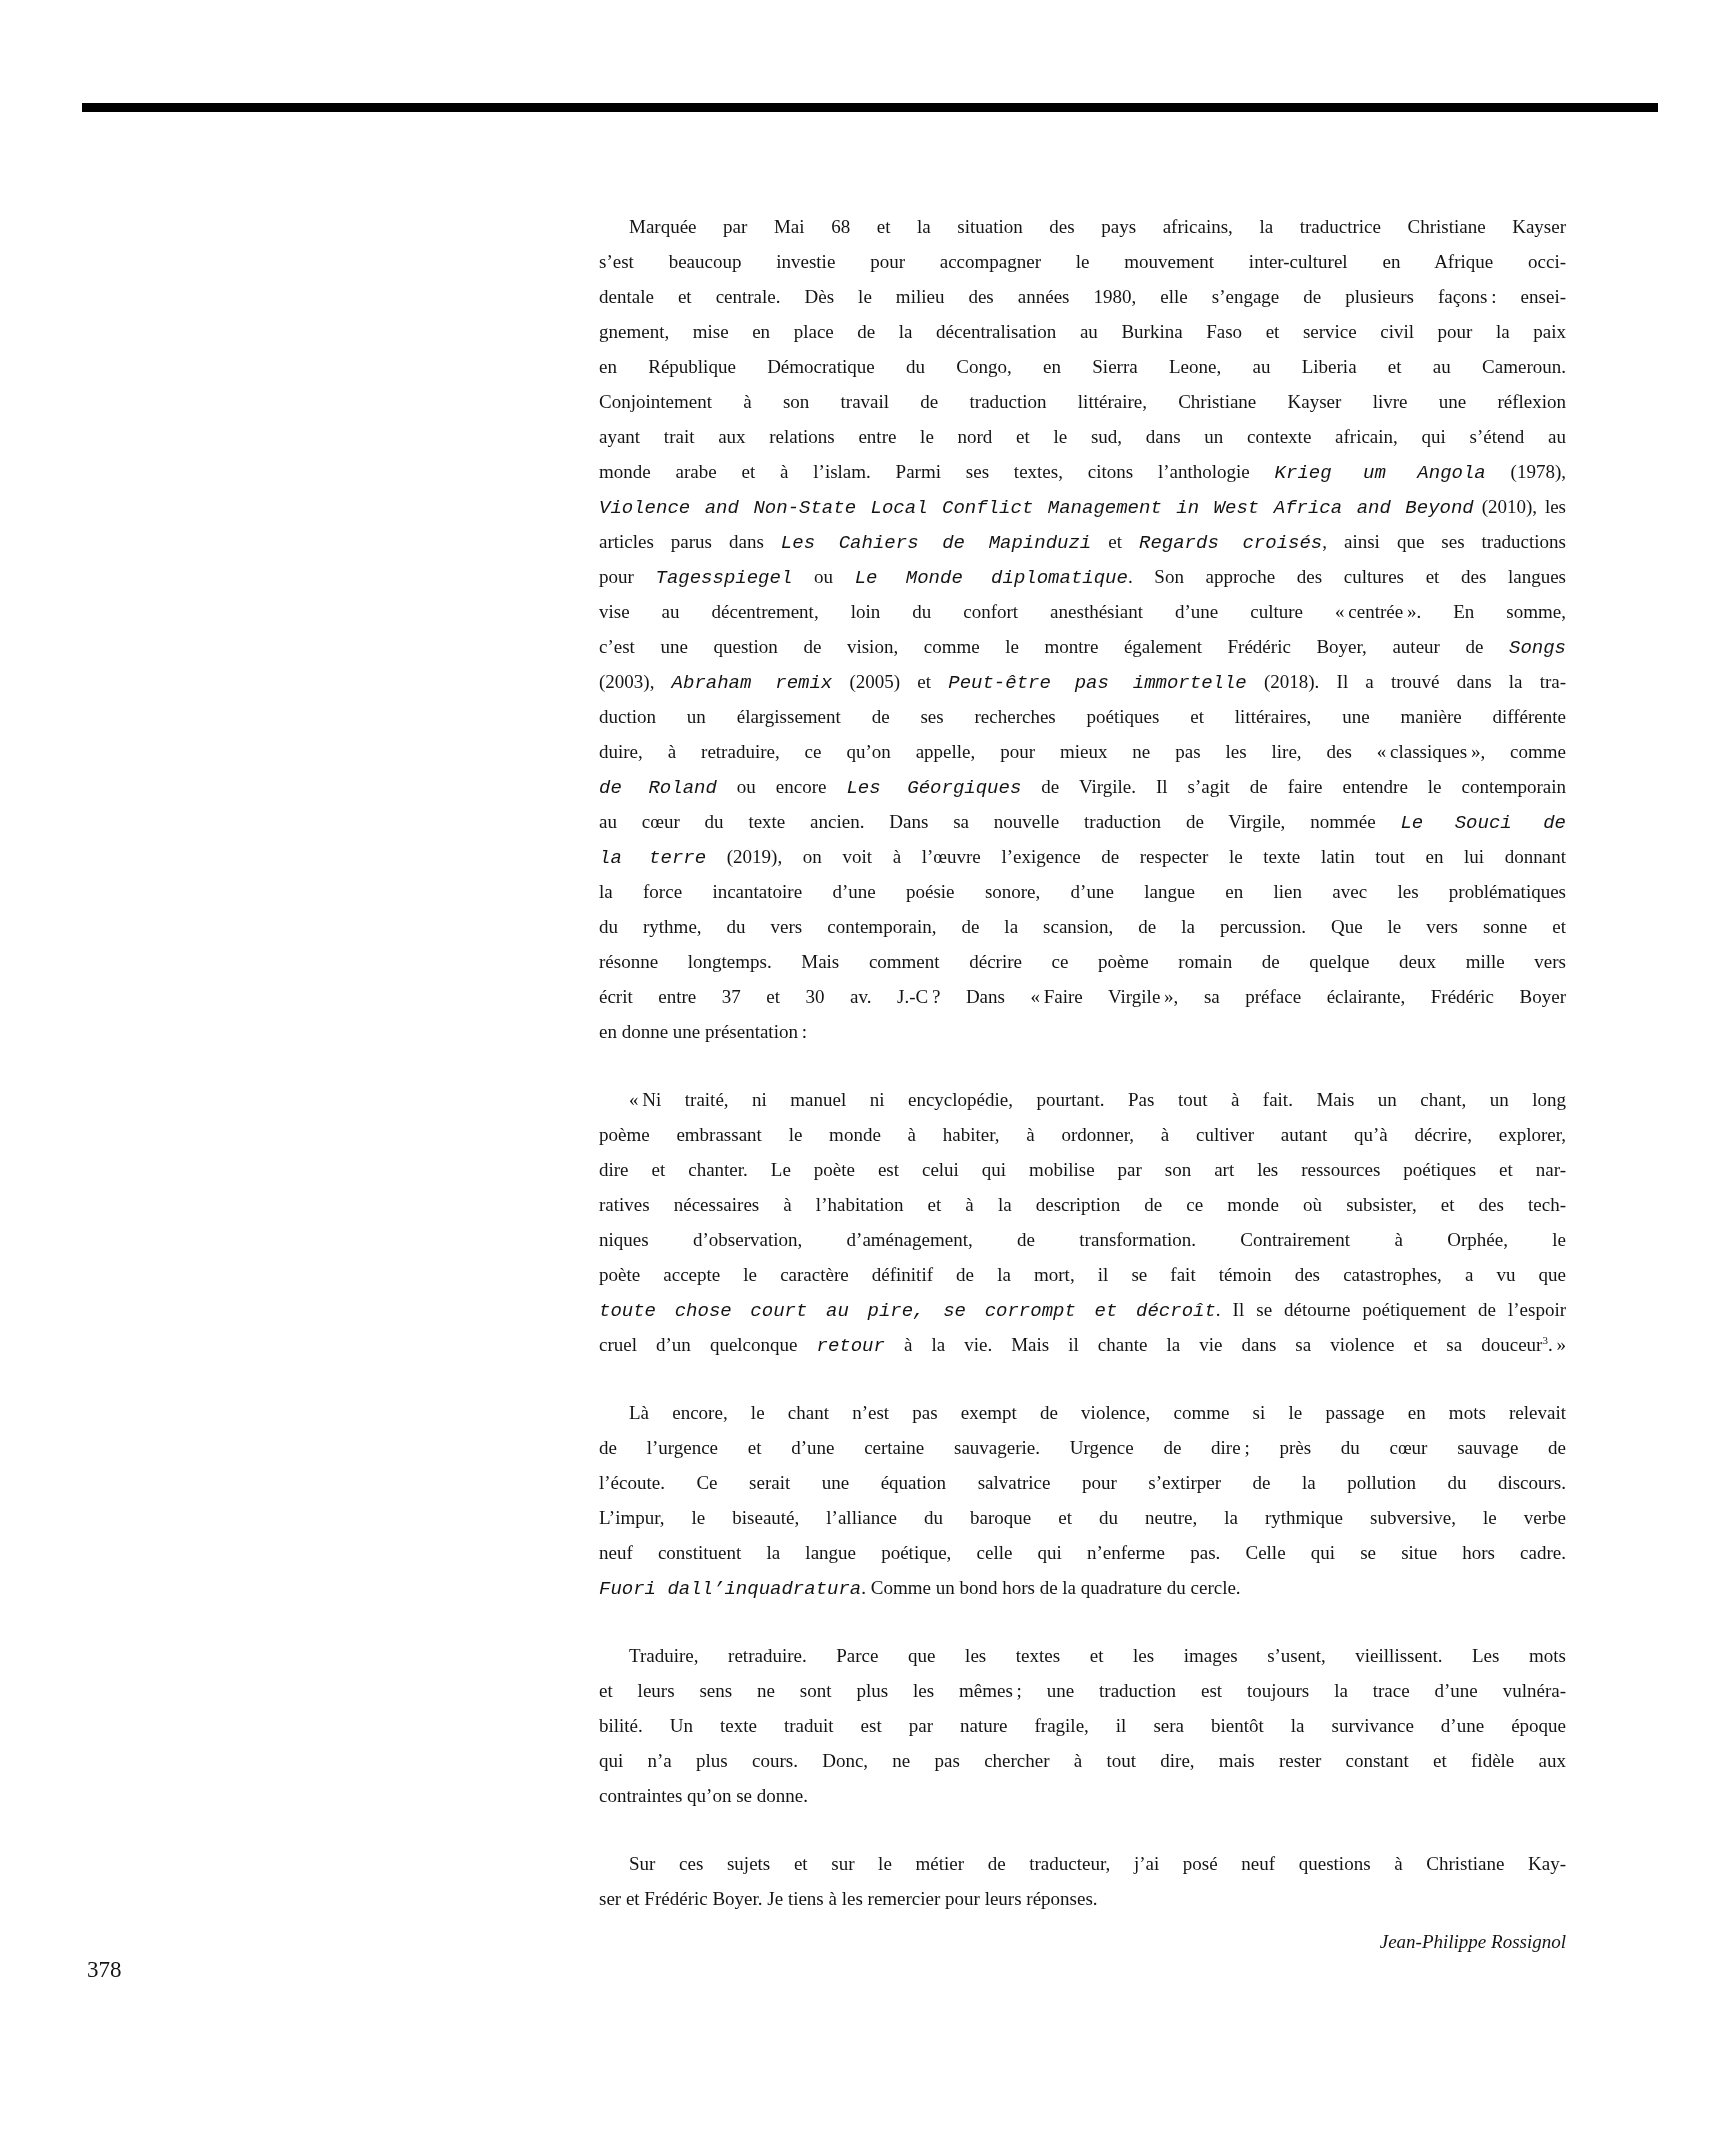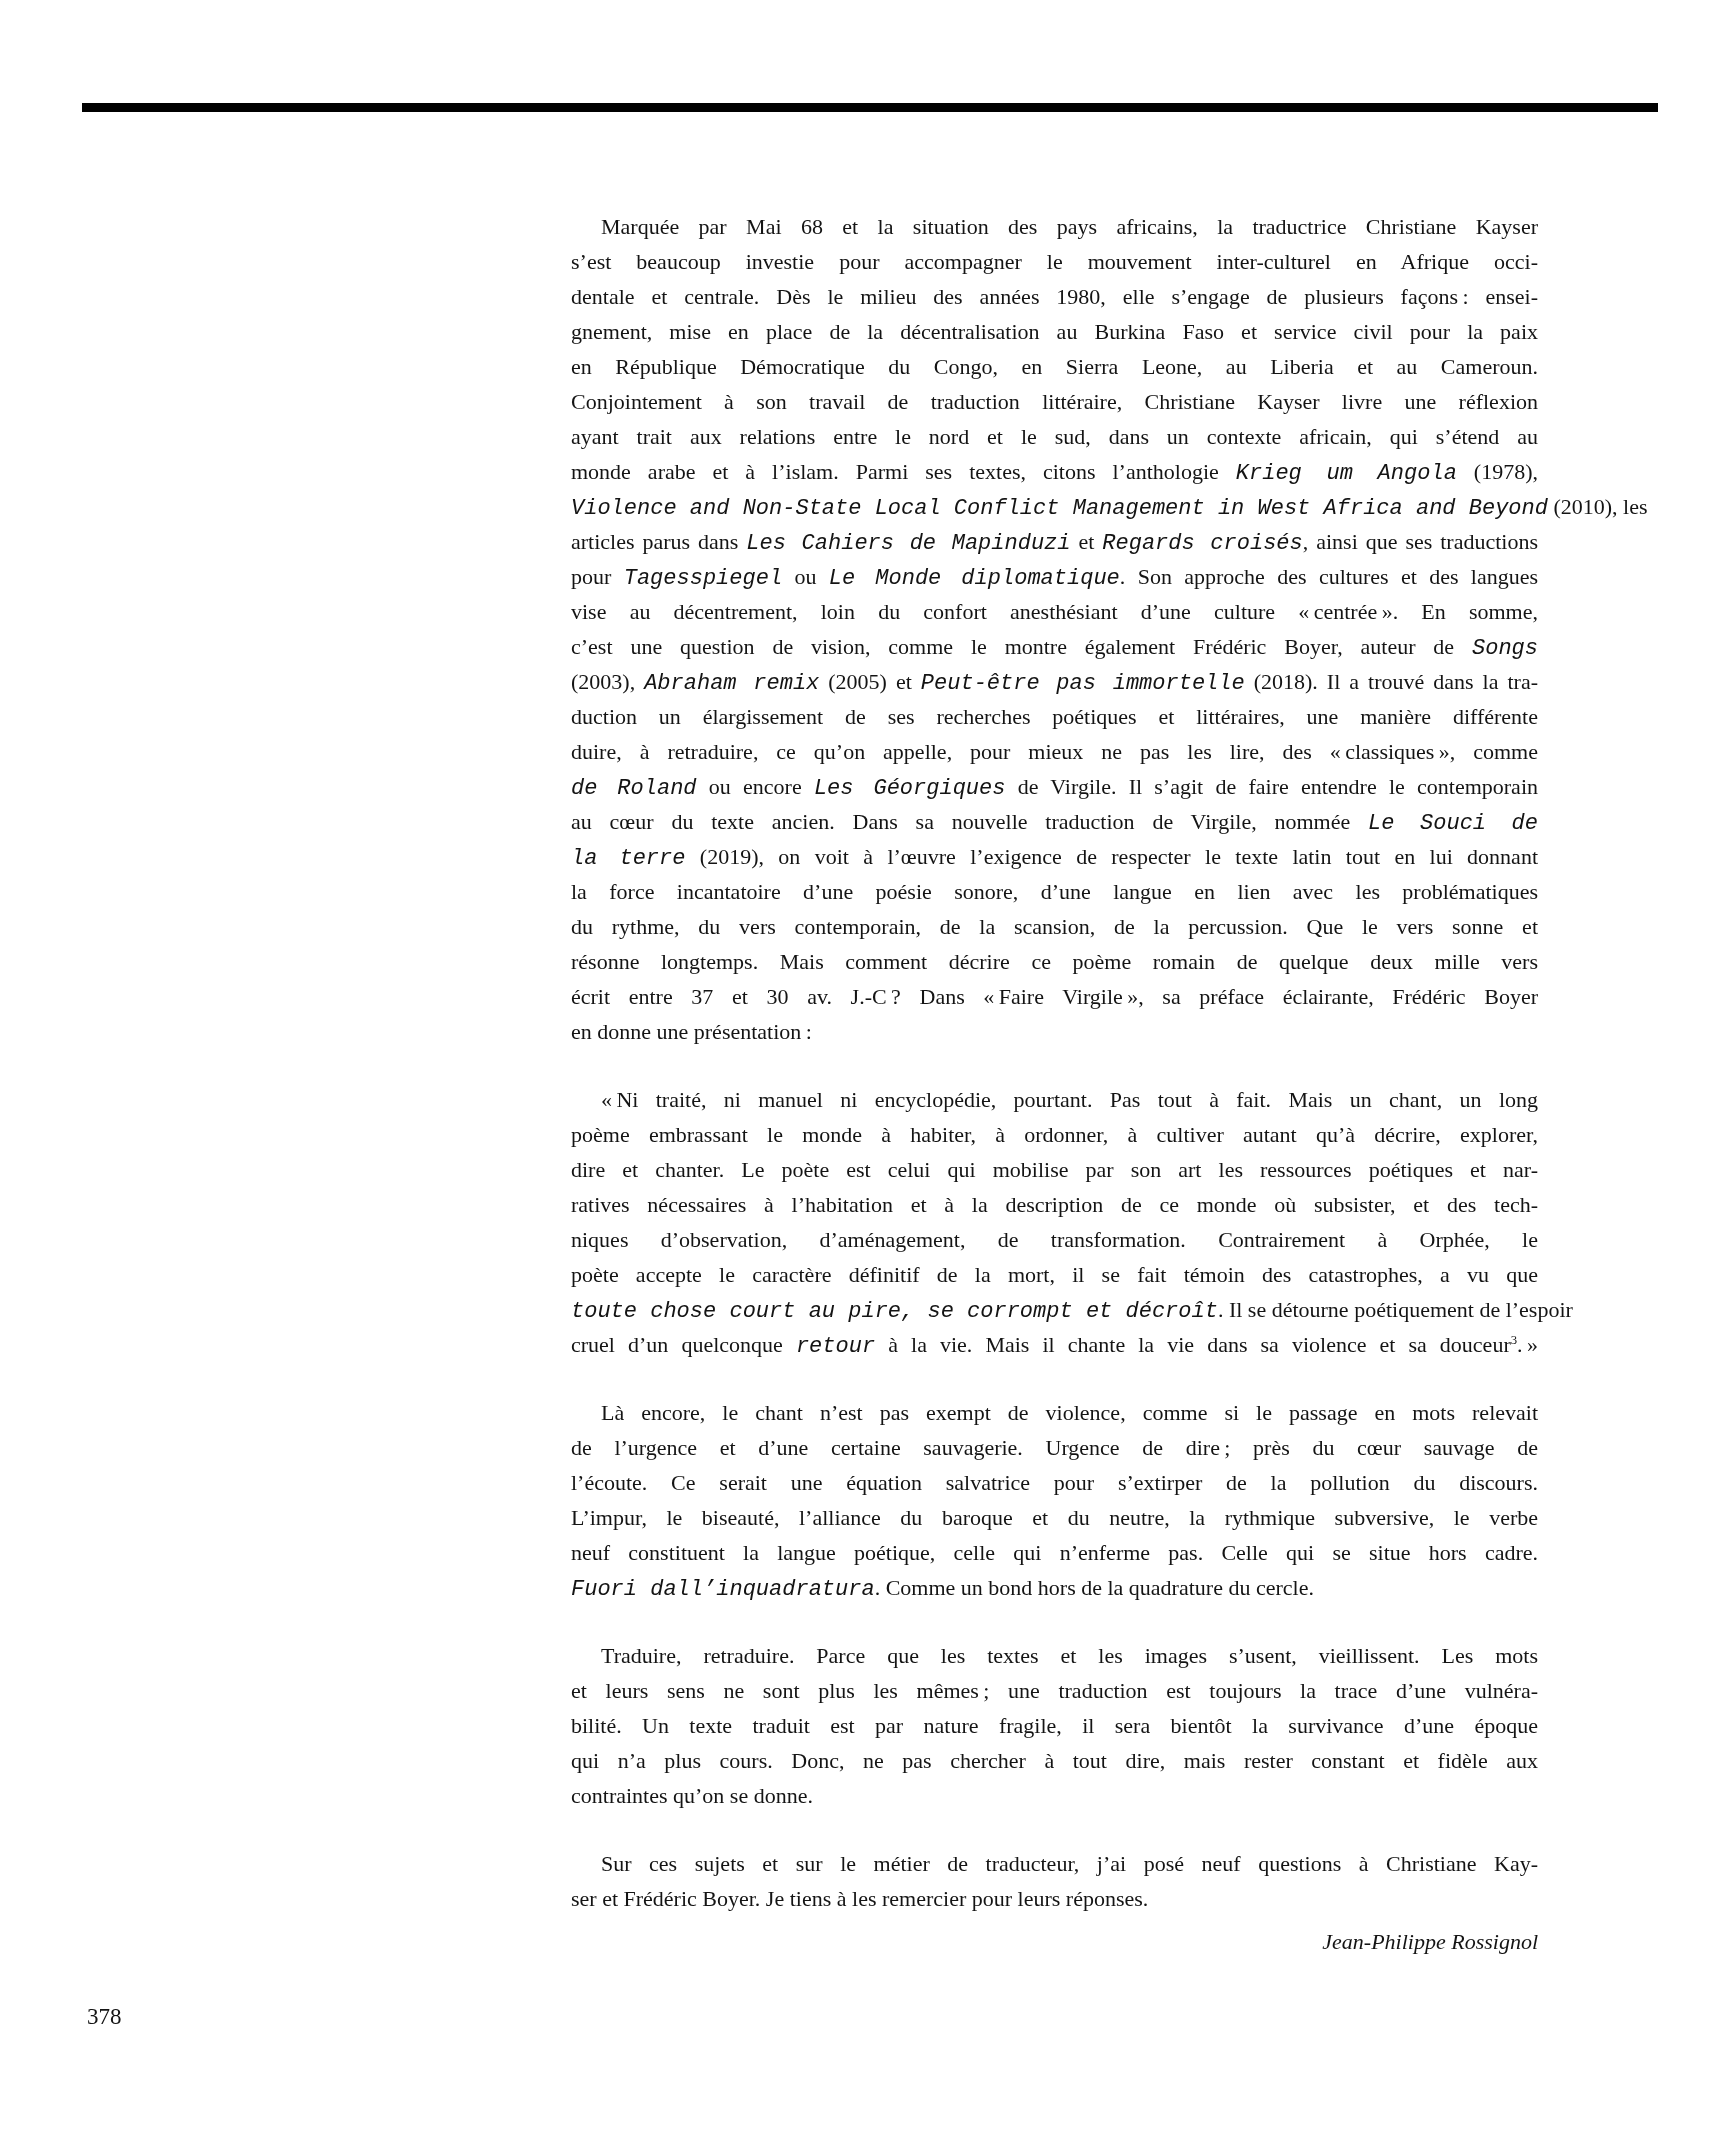--- a/index.html
+++ b/index.html
@@ -14,24 +14,24 @@
   .top-rule {
     position: absolute;
     left: 82px;
     top: 103px;
     width: 1576px;
     height: 9.1px;
     background: #000000;
   }
   .text-block {
     position: absolute;
-    left: 571px;
+    left: 599px;
     top: 209px;
     width: 967px;
-    font-size: 22px;
+    font-size: 19px;
   }
   .para { margin: 0; }
   .para + .para { margin-top: 33px; }
   .line {
     display: block;
     height: 35px;
     line-height: 35px;
     white-space: nowrap;
   }
   .line.just {
@@ -50,21 +50,21 @@
     display: block;
     margin-top: 8px;
     height: 35px;
     line-height: 35px;
     text-align: right;
     font-style: italic;
   }
   .page-number {
     position: absolute;
     left: 87px;
-    top: 1999px;
+    top: 1952px;
     font-size: 23px;
     line-height: 35px;
   }
 </style>
 </head>
 <body>
 
 <div class="page">
   <div class="top-rule"></div>
   <div class="text-block">

